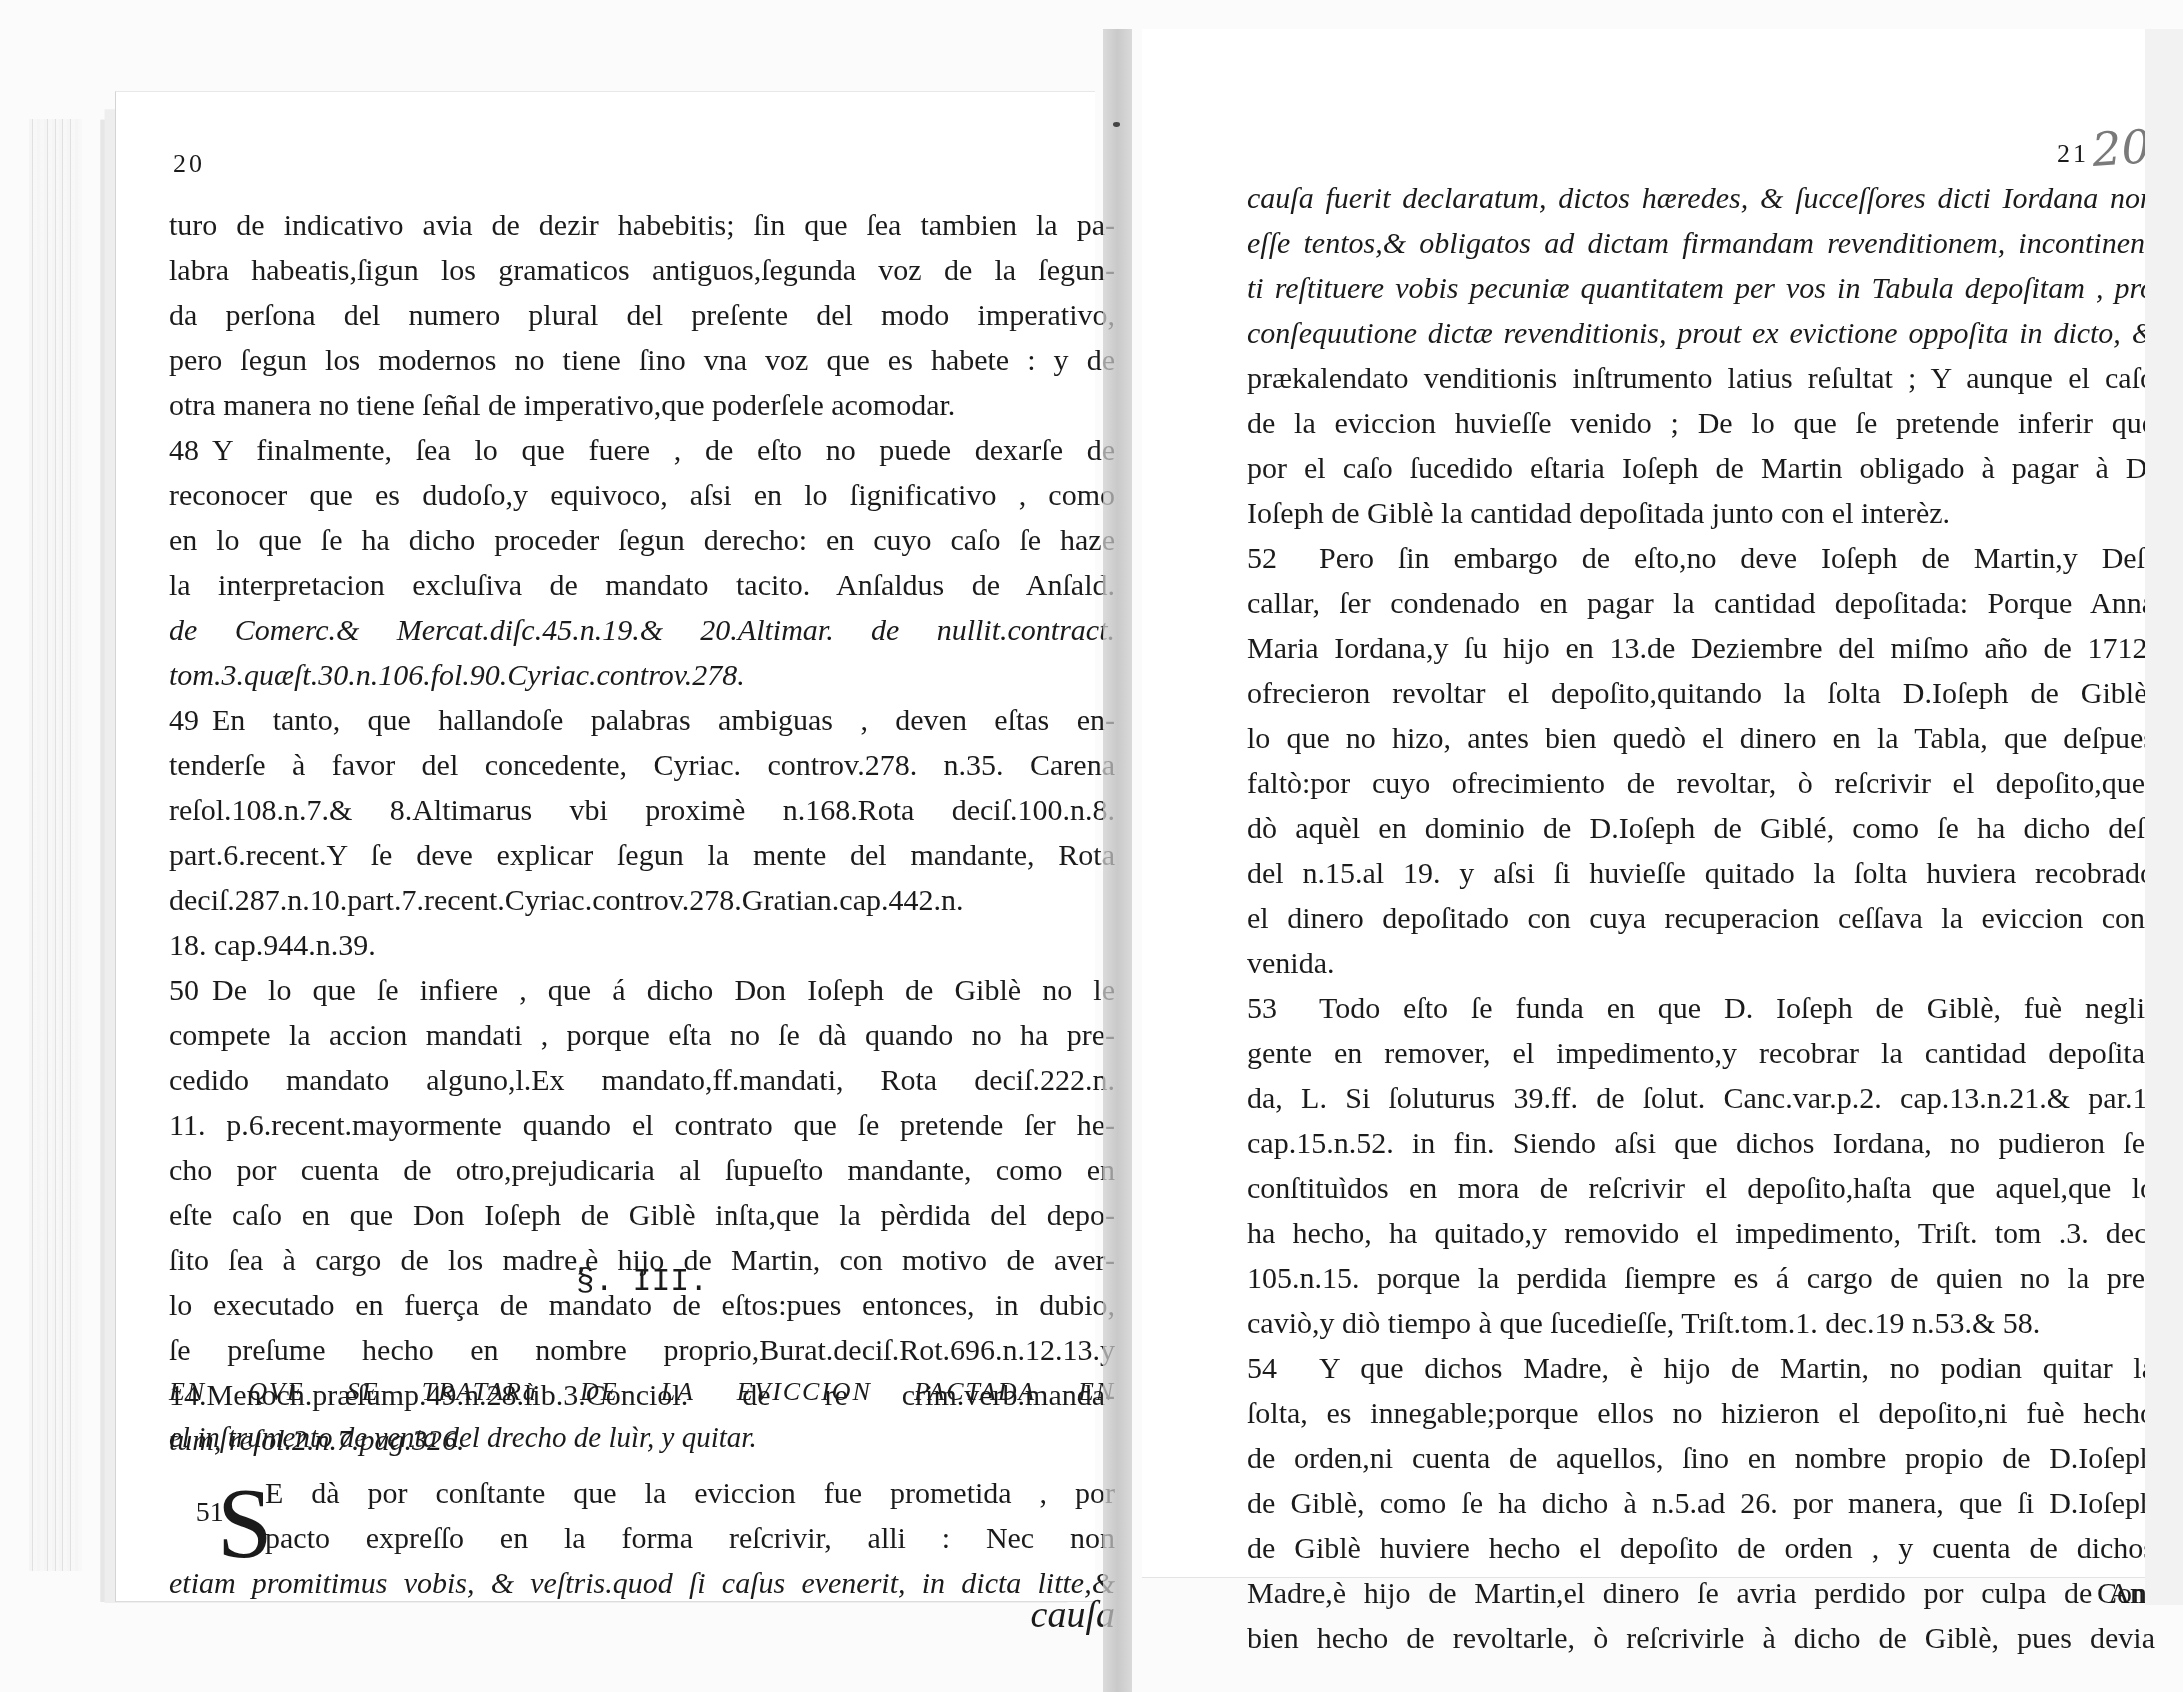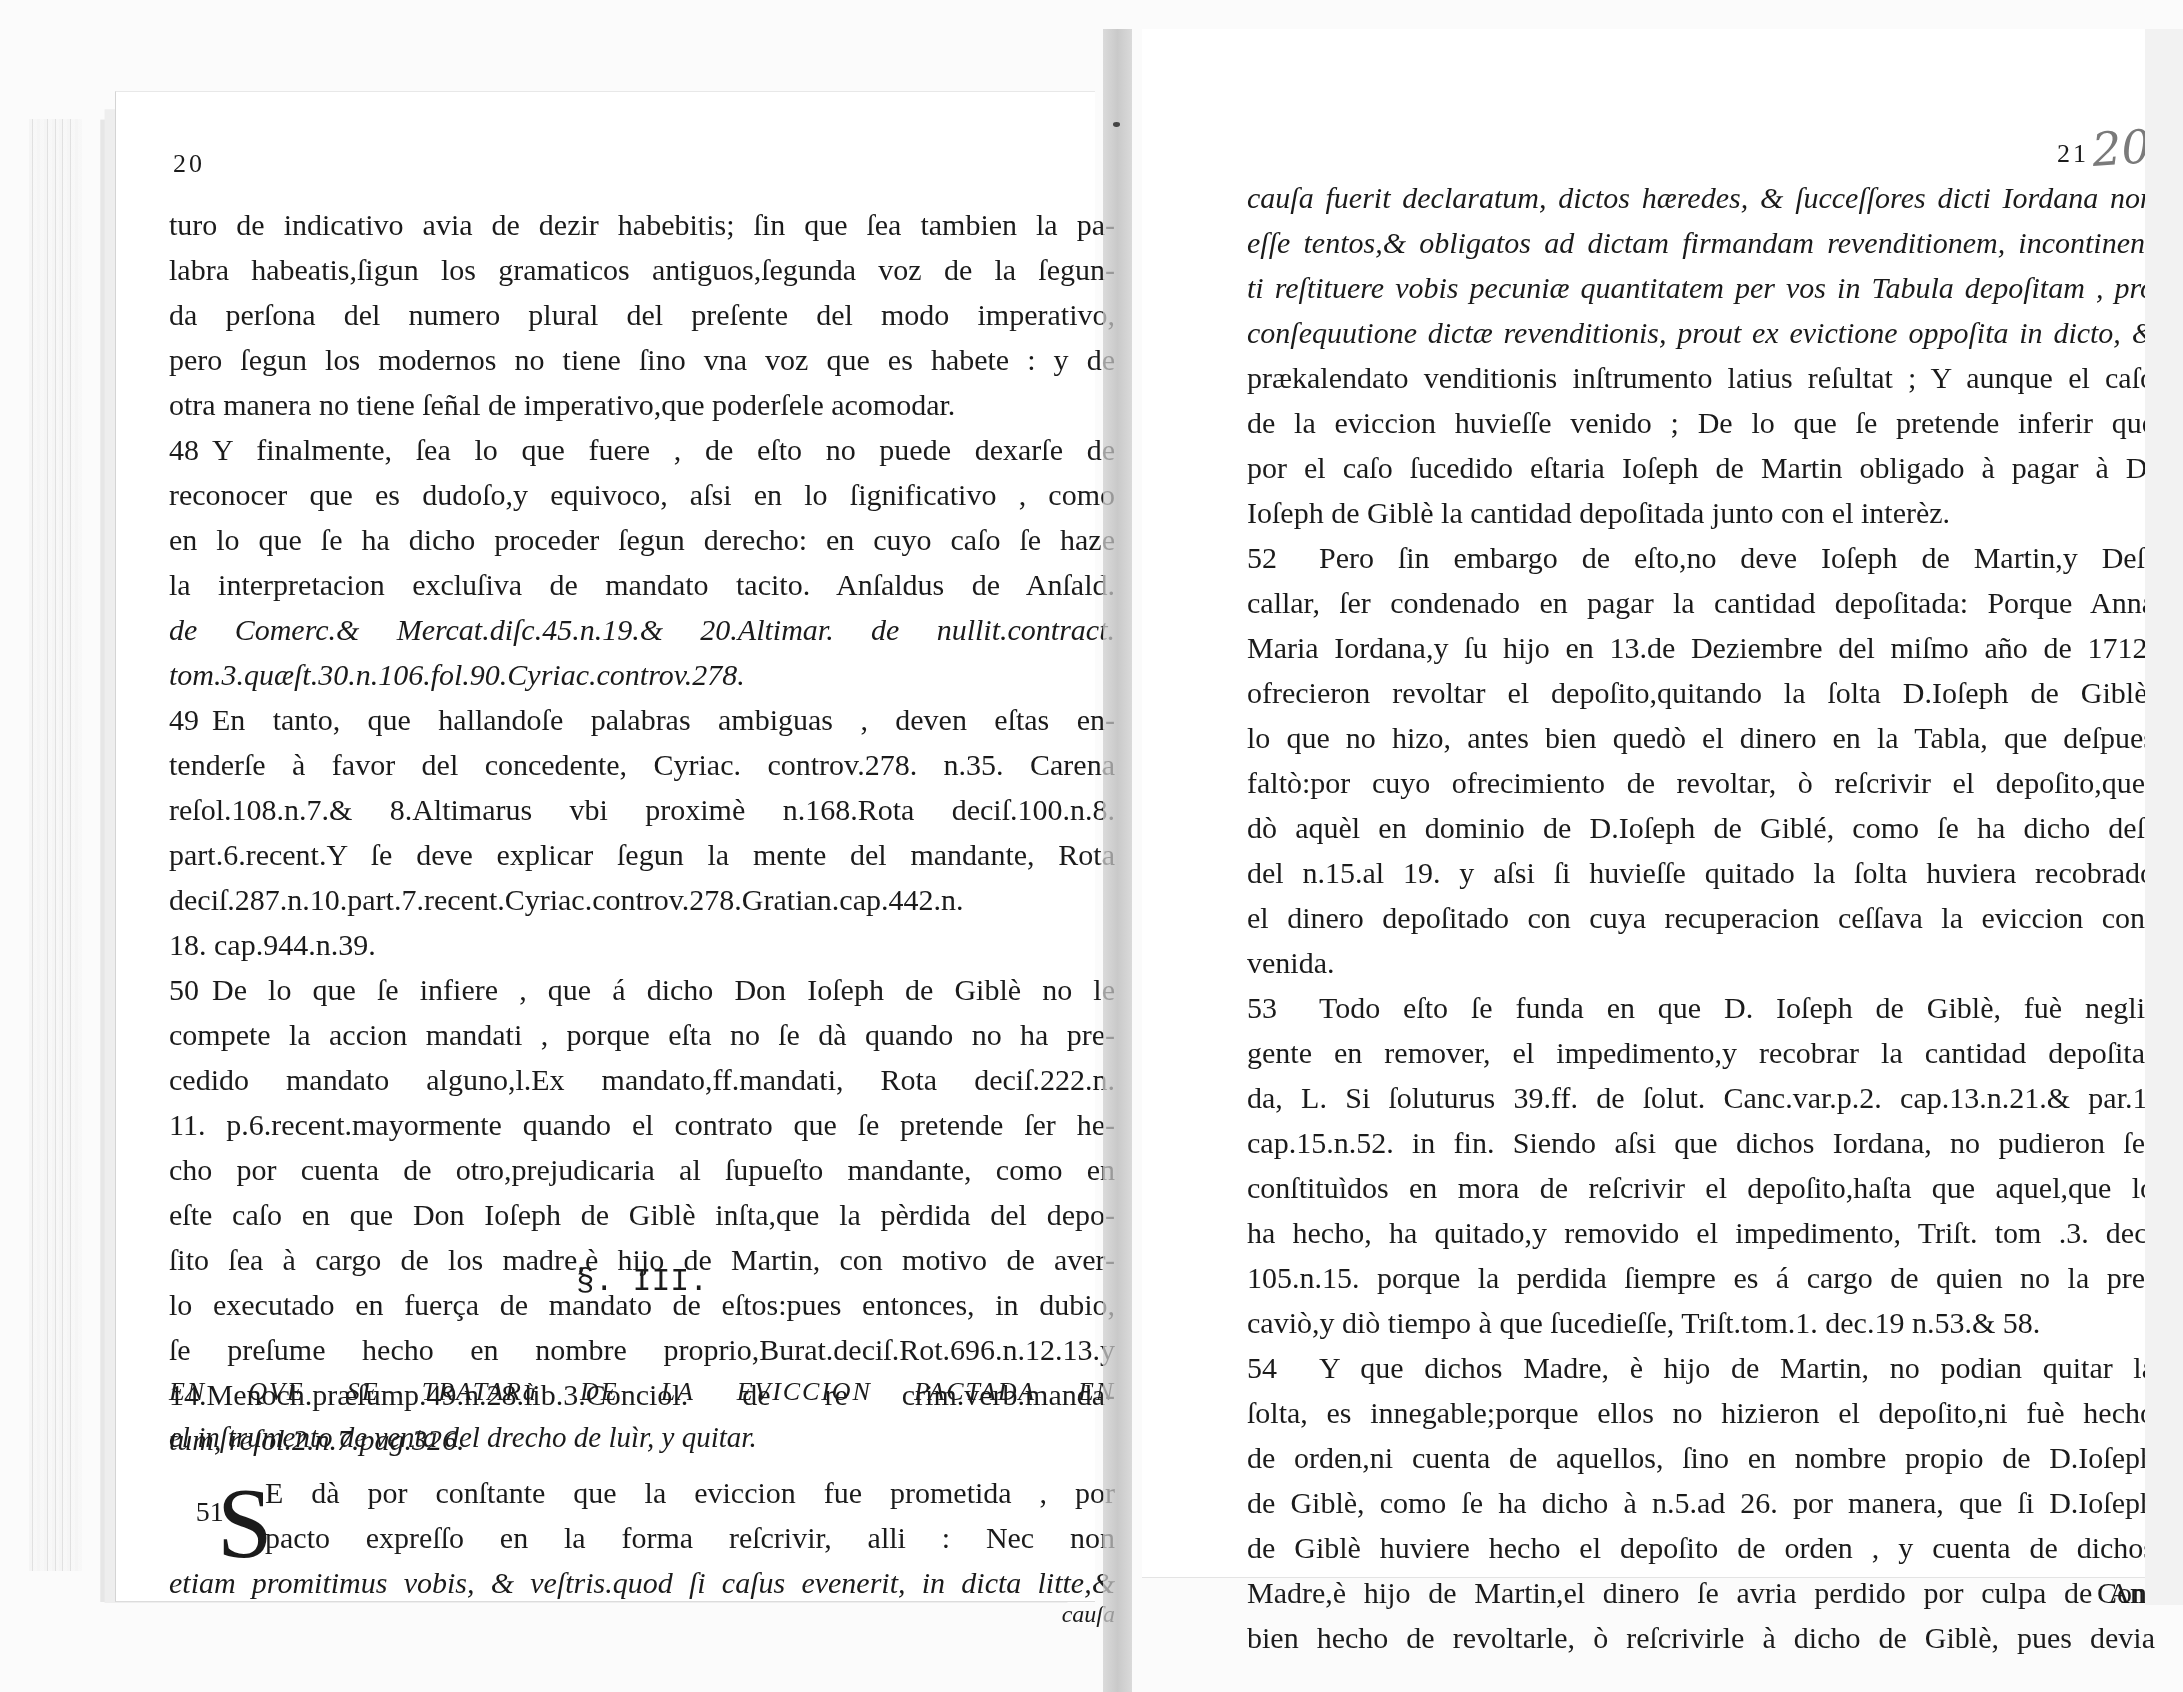--- a/index.html
+++ b/index.html
@@ -55,21 +55,21 @@
 
   #section-mark { position: absolute; left: 0; width: 946px; top: 1098px; text-align: center; font-size: 31.5px; font-family: Liberation Mono, monospace; }
   #section-title { position: absolute; left: 0; width: 946px; top: 1208px; font-size: 26px; font-style: italic; text-align: justify; text-align-last: justify; letter-spacing: 1.9px; }
   #section-subtitle { position: absolute; left: 0; width: 946px; top: 1254px; font-size: 29px; font-style: italic; text-align: left; }
 
   #p51 { position: absolute; left: 0; top: 1309px; width: 946px; font-size: 30px; line-height: 45px; }
   #p51-num { position: absolute; left: 4.8px; top: 19px; font-size: 28px; margin-left: 22px; }
   #dropcap { position: absolute; left: 48px; top: 9.6px; font-size: 100px; line-height: 86px; }
   #p51-lines { margin-left: 96px; }
   #p51-line3 { margin-left: -96px; }
-  #catchword-left { position: absolute; right: 0; top: 1431px; font-style: italic; font-size: 24px; }
+  #catchword-left { position: absolute; right: 0; top: 1431px; font-style: italic; font-size: 38px; }
   #catchword-right { position: absolute; left: 850px; top: 1395px; font-size: 30px; }
 </style>
 </head>
 <body>
 
 <div id="left-edge-stack"></div>
 
 <div class="page" id="left-page">
   <div class="folio" id="left-folio">20</div>
   <div class="text-block" id="left-text">

